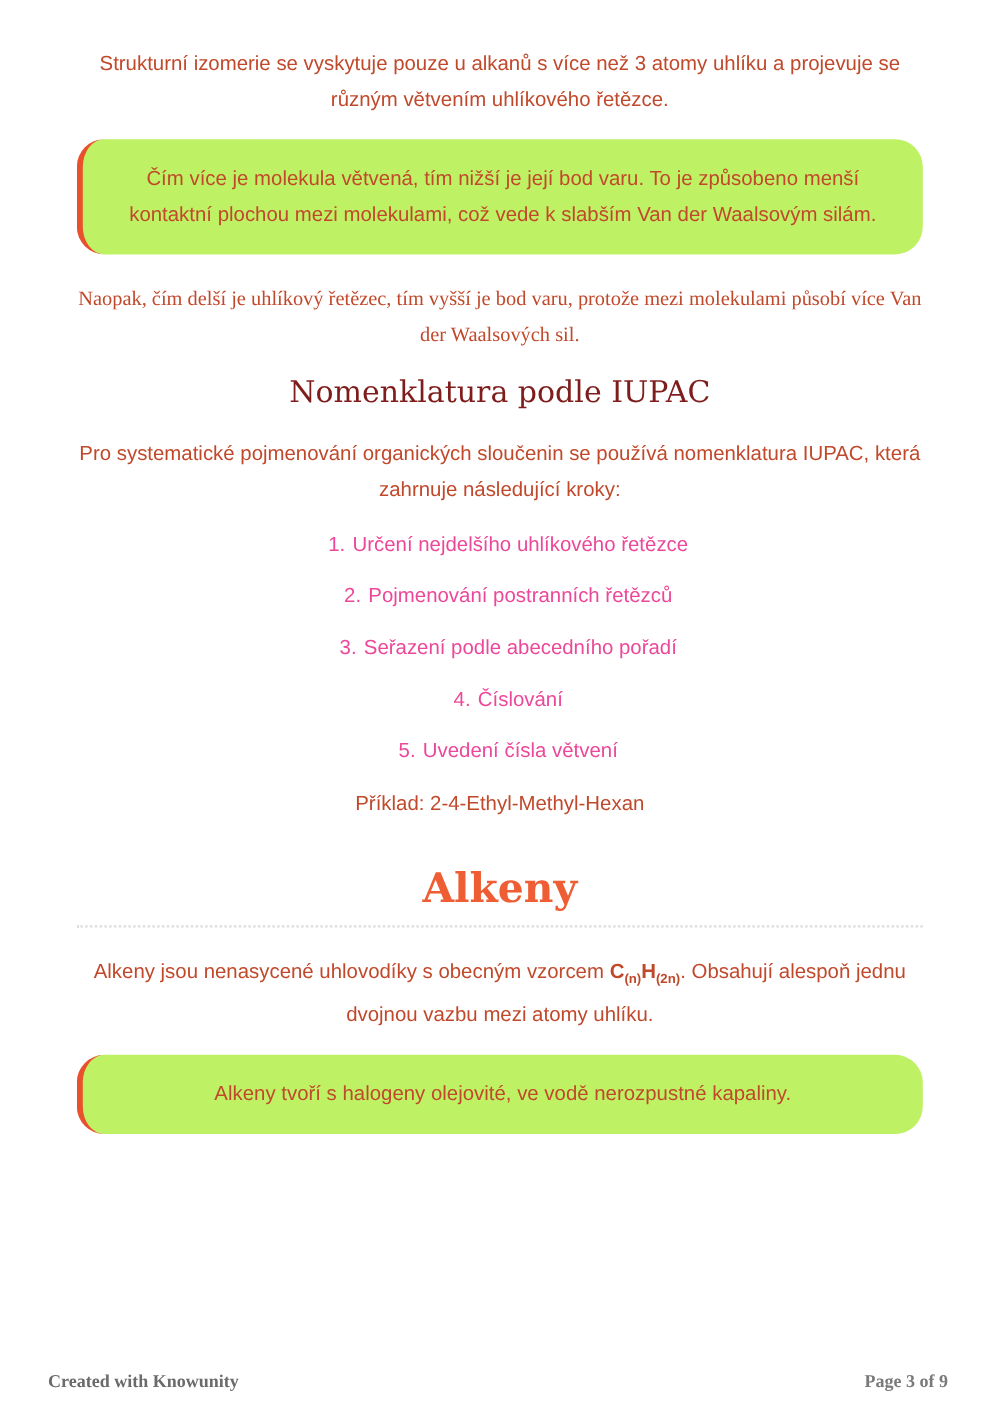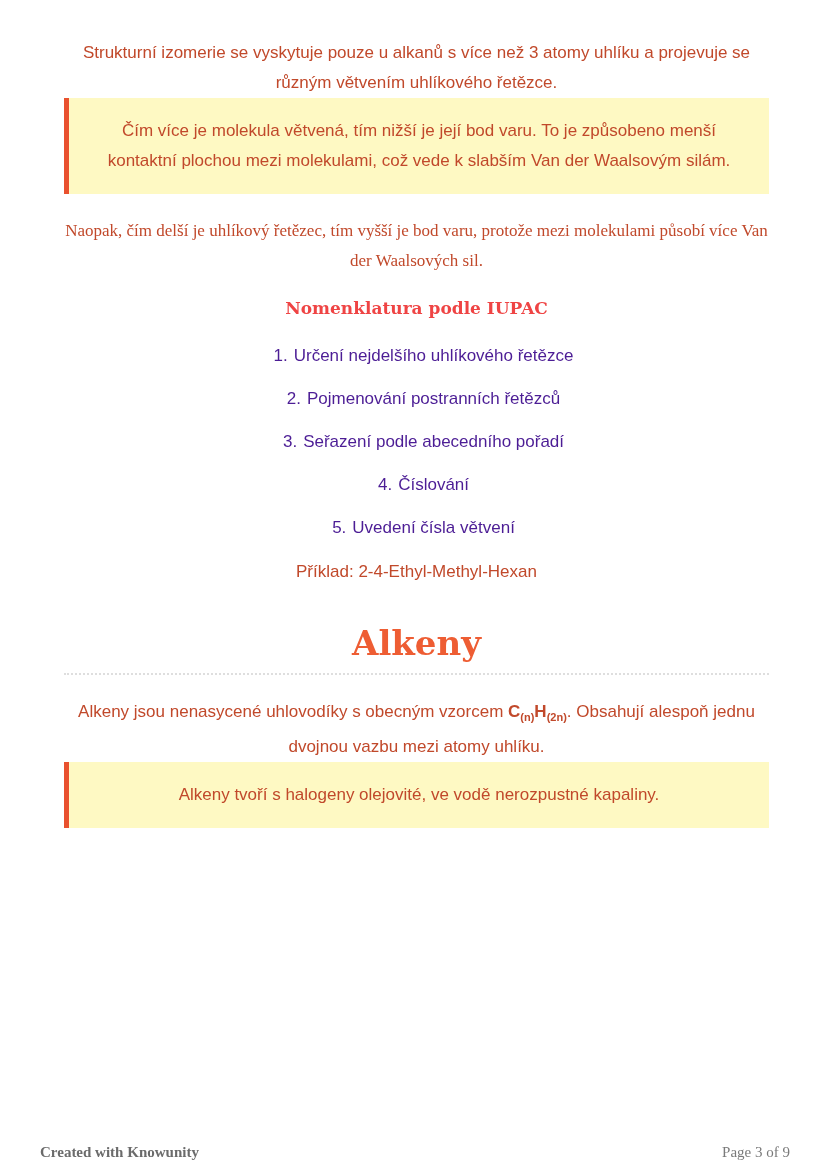--- a/index.html
+++ b/index.html
@@ -20,44 +20,46 @@
   .content {
     padding: 38px 59px 0 64px;
     text-align: center;
   }
   .body-text {
     font-size: 17px;
     line-height: 30px;
     color: #c1492b;
   }
   .callout {
-    background: #fef9c3;
+    background: #bef264;
     border-left: 5px solid #e9512e;
     padding: 18px 28px;
+    margin-top: 18px;
+    border-radius: 23px;
   }
   .callout .body-text { color: #c1492b; }
   .para-after-callout { margin-top: 22px; font-family: Liberation Serif, serif; }
   h2.section-heading {
     font-family: "DejaVu Serif", serif;
-    font-weight: 700;
-    font-size: 17px;
+    font-weight: 400;
+    font-size: 25px;
     line-height: 33px;
-    color: #ef4444;
+    color: #7f1d1d;
     margin-top: 16px;
   }
   .section-intro { margin-top: 20px; }
   ol.steps {
     list-style: none;
     margin-top: 16px;
     padding-left: 14px;
   }
   ol.steps li {
     font-size: 17px;
     line-height: 30px;
-    color: #4c1d95;
+    color: #ec4899;
     margin-bottom: 13px;
   }
   ol.steps .num { margin-right: 6px; }
   .example-line { margin-top: 14px; }
   h1.big-heading {
     font-family: "DejaVu Serif", serif;
     font-weight: 700;
     font-size: 34px;
     line-height: 40px;
     color: #ee5d33;
@@ -83,41 +85,42 @@
     margin-top: 16px;
   }
   .footer-left {
     font-family: "Liberation Serif", serif;
     font-weight: 700;
     font-size: 15px;
     color: #6b6b6b;
   }
   .footer-right {
     font-family: "Liberation Serif", serif;
-    font-weight: 400;
+    font-weight: 700;
     font-size: 15px;
     color: #7a7a7a;
   }
 </style>
 </head>
 <body>
 
 <div class="page">
   <div class="content">
 
     <p class="body-text">Strukturní izomerie se vyskytuje pouze u alkanů s více než 3 atomy uhlíku a projevuje se různým větvením uhlíkového řetězce.</p>
 
     <div class="callout">
       <p class="body-text">Čím více je molekula větvená, tím nižší je její bod varu. To je způsobeno menší kontaktní plochou mezi molekulami, což vede k slabším Van der Waalsovým silám.</p>
     </div>
 
     <p class="body-text para-after-callout">Naopak, čím delší je uhlíkový řetězec, tím vyšší je bod varu, protože mezi molekulami působí více Van der Waalsových sil.</p>
 
     <h2 class="section-heading">Nomenklatura podle IUPAC</h2>
 
+    <p class="body-text section-intro">Pro systematické pojmenování organických sloučenin se používá nomenklatura IUPAC, která zahrnuje následující kroky:</p>
 
     <ol class="steps">
       <li><span class="num">1.</span><span>Určení nejdelšího uhlíkového řetězce</span></li>
       <li><span class="num">2.</span><span>Pojmenování postranních řetězců</span></li>
       <li><span class="num">3.</span><span>Seřazení podle abecedního pořadí</span></li>
       <li><span class="num">4.</span><span>Číslování</span></li>
       <li><span class="num">5.</span><span>Uvedení čísla větvení</span></li>
     </ol>
 
     <p class="body-text example-line">Příklad: 2-4-Ethyl-Methyl-Hexan</p>

